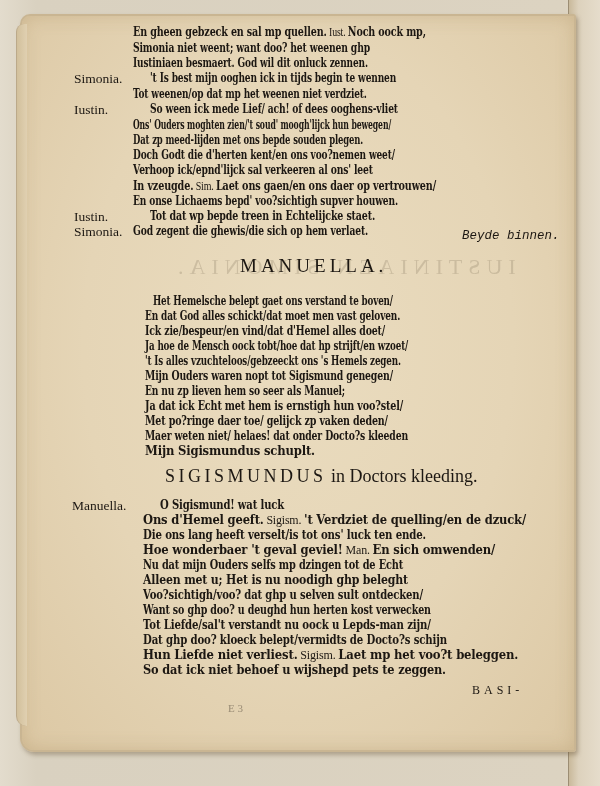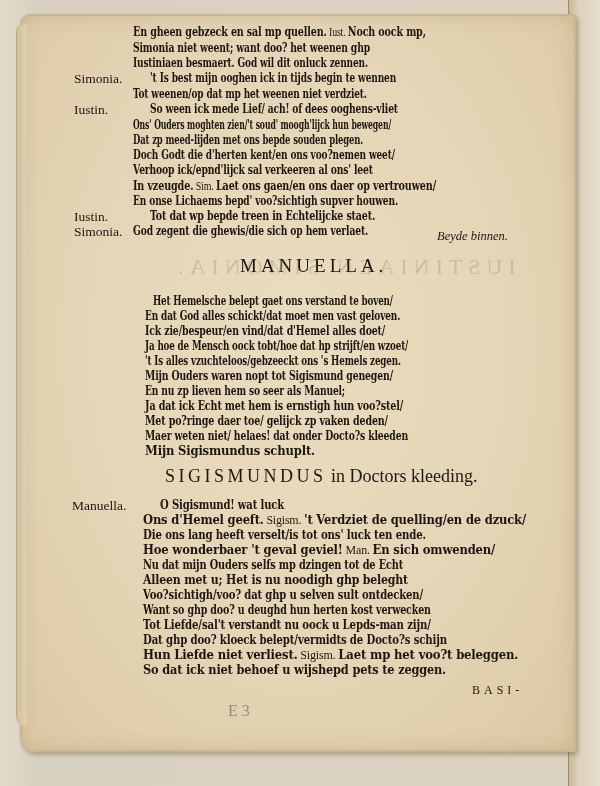--- a/index.html
+++ b/index.html
@@ -56,21 +56,21 @@
   .subtitle .caps { letter-spacing:3.5px; }
   .exit {
     position:absolute; color:#1c1712; font-family:"Liberation Serif", serif;
     font-style:italic; font-size:12.5px;
   }
   .catch {
     position:absolute; color:#1c1712; font-family:"Liberation Serif", serif;
     letter-spacing:4px; font-size:12px;
   }
   .sig {
-    position:absolute; color:rgba(60,50,40,0.45); font-family:"Liberation Serif", serif; font-size:16px;
+    position:absolute; color:rgba(60,50,40,0.45); font-family:"Liberation Serif", serif; font-size:11px;
   }
 </style>
 </head>
 <body>
 
 <div class="backdrop"></div>
 <div class="right-leaf"></div>
 
 <div class="page" id="page">
   <div class="bleed" style="left:150px;top:238px;">IUSTINIAEN SIMONIA.</div>
@@ -88,21 +88,21 @@
     <div class="line" style="left: 133px; top: 117px; transform: scaleX(0.614);"><span>Ons' Ouders moghten zien/'t soud' moogh'lijck hun bewegen/</span></div>
     <div class="line" style="left: 133px; top: 132px; transform: scaleX(0.672);"><span>Dat zp meed-lijden met ons bepde souden plegen.</span></div>
     <div class="line" style="left: 133px; top: 147px; transform: scaleX(0.715);"><span>Doch Godt die d'herten kent/en ons voo?nemen weet/</span></div>
     <div class="line" style="left: 133px; top: 162px; transform: scaleX(0.731);"><span>Verhoop ick/epnd'lijck sal verkeeren al ons' leet</span></div>
     <div class="line" style="left: 133px; top: 178px; transform: scaleX(0.765);"><span>In vzeugde.</span><span class="roman">  Sim. </span><span>Laet ons gaen/en ons daer op vertrouwen/</span></div>
     <div class="line" style="left: 133px; top: 193px; transform: scaleX(0.72);"><span>En onse Lichaems bepd' voo?sichtigh supver houwen.</span></div>
     <div class="speaker" style="left:74px;top:209px;">Iustin.</div>
     <div class="line" style="left: 150px; top: 208px; transform: scaleX(0.754);"><span>Tot dat wp bepde treen in Echtelijcke staet.</span></div>
     <div class="speaker" style="left:74px;top:224px;">Simonia.</div>
     <div class="line" style="left: 133px; top: 223px; transform: scaleX(0.729);"><span>God zegent die ghewis/die sich op hem verlaet.</span></div>
-    <div class="exit" style="left:437px;top:229px;">Beyde binnen.</div>
+    <div class="exit" style="left:462px;top:229px;font-family:Liberation Mono, monospace;">Beyde binnen.</div>
     <div class="title" style="left:240px;top:255px;">MANUELLA.</div>
     <div class="line" style="left: 153px; top: 293px; transform: scaleX(0.694);">Het Hemelsche belept gaet ons verstand te boven/</div>
     <div class="line" style="left: 145px; top: 308px; transform: scaleX(0.711);">En dat God alles schickt/dat moet men vast geloven.</div>
     <div class="line" style="left: 145px; top: 323px; transform: scaleX(0.745);">Ick zie/bespeur/en vind/dat d'Hemel alles doet/</div>
     <div class="line" style="left: 145px; top: 338px; transform: scaleX(0.693);">Ja hoe de Mensch oock tobt/hoe dat hp strijft/en wzoet/</div>
     <div class="line" style="left: 145px; top: 353px; transform: scaleX(0.695);">'t Is alles vzuchteloos/gebzeeckt ons 's Hemels zegen.</div>
     <div class="line" style="left: 145px; top: 368px; transform: scaleX(0.74);">Mijn Ouders waren nopt tot Sigismund genegen/</div>
     <div class="line" style="left: 145px; top: 383px; transform: scaleX(0.725);">En nu zp lieven hem so seer als Manuel;</div>
     <div class="line" style="left: 145px; top: 398px; transform: scaleX(0.763);">Ja dat ick Echt met hem is ernstigh hun voo?stel/</div>
     <div class="line" style="left: 145px; top: 413px; transform: scaleX(0.755);">Met po?ringe daer toe/ gelijck zp vaken deden/</div>

